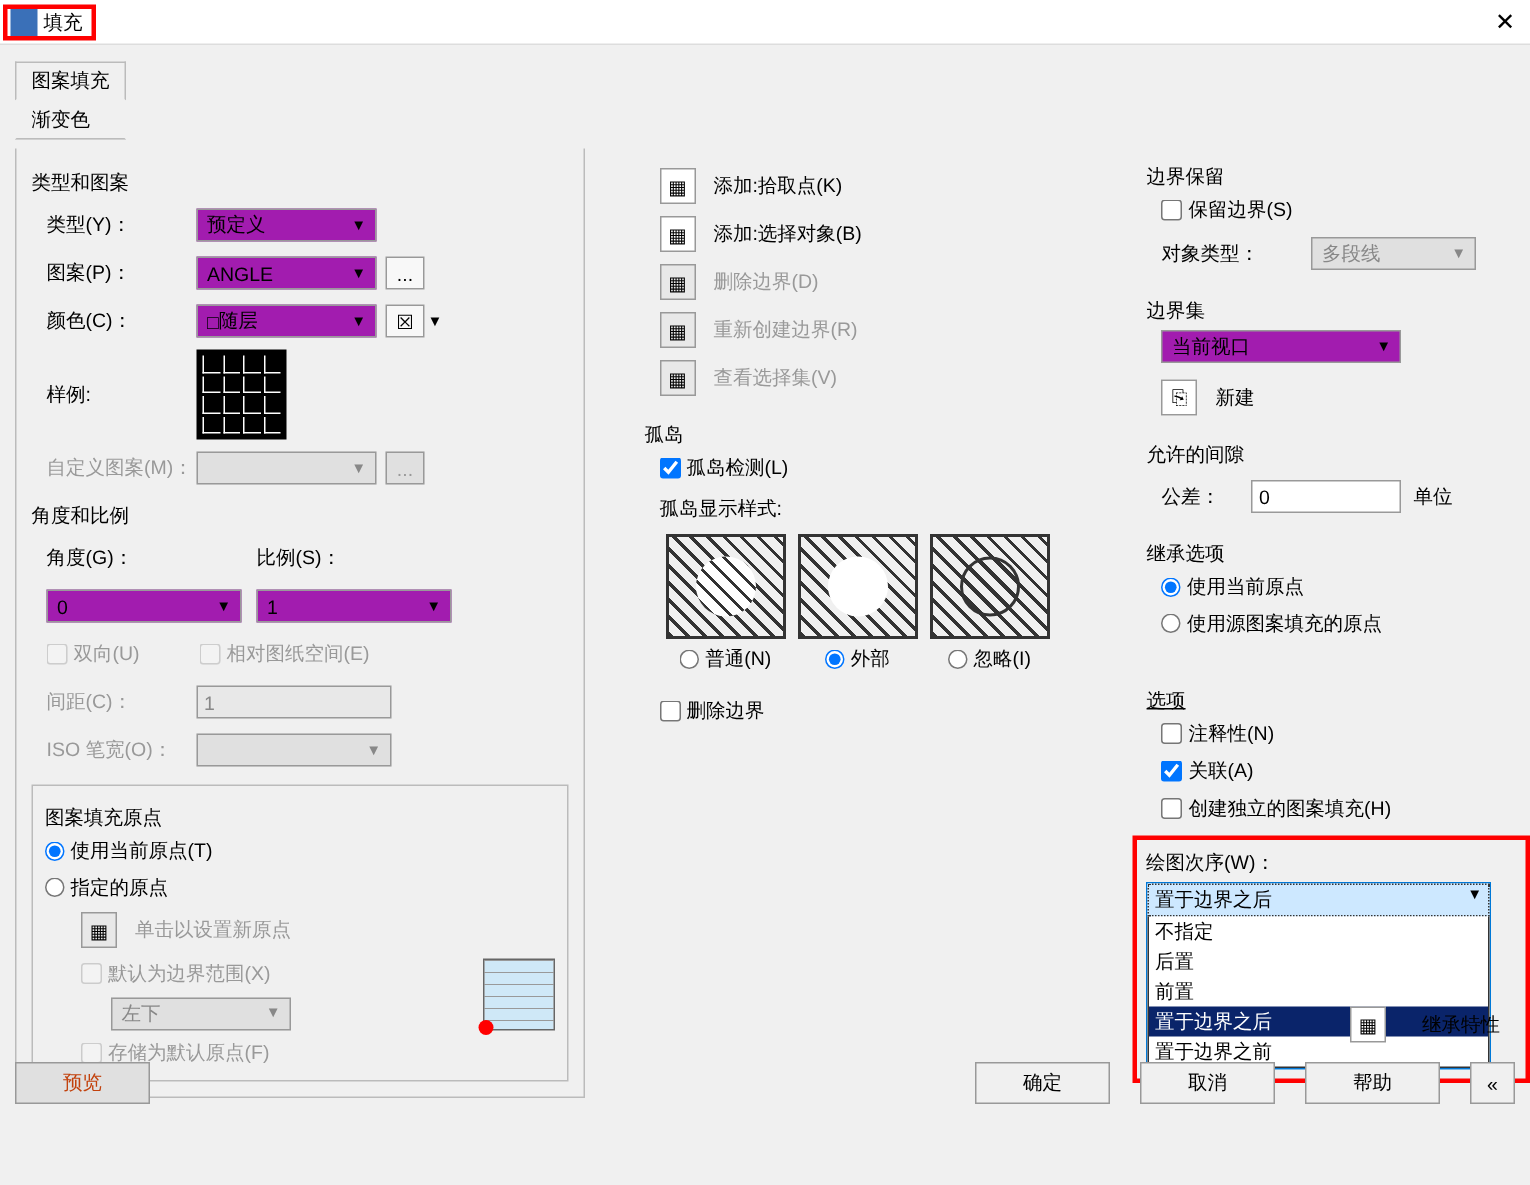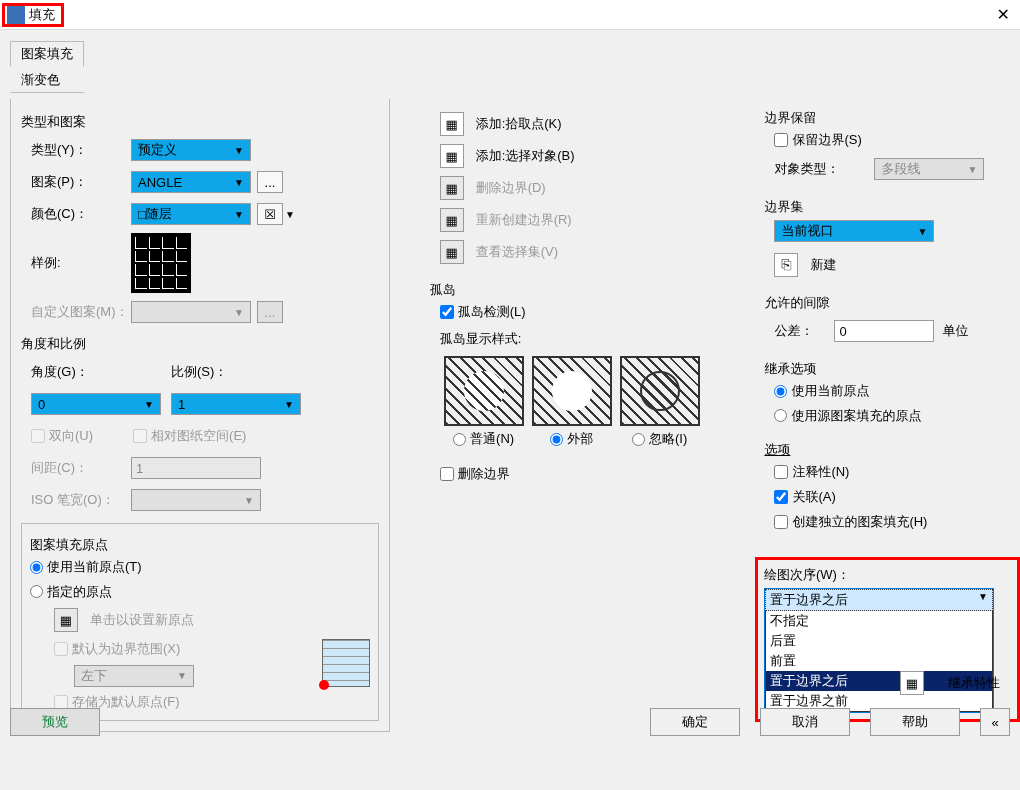--- a/index.html
+++ b/index.html
@@ -13,21 +13,21 @@
 .tab { padding: 3px 10px; border: 1px solid #bbb; border-bottom: 1px solid #f0f0f0; background: #f0f0f0; position: relative; top: 1px; }
 .tab.inactive { border: 1px solid transparent; border-bottom: 1px solid #bbb; }
 .columns { display: flex; gap: 40px; }
 .col-left { width: 386px; border: 1px solid #bbb; padding: 10px; border-top: none; }
 .col-mid { width: 300px; padding-top: 6px; }
 .col-right { width: 250px; padding-top: 6px; position: relative; }
 .group-title { font-size: 13px; margin: 4px 0; }
 .group-indent { padding-left: 10px; margin-bottom: 10px; }
 .row { display: flex; align-items: center; margin: 6px 0; min-height: 26px; }
 .row label.lbl { width: 100px; display: inline-block; }
-.combo { border: 1px solid #999; background: #0ea5e9; height: 22px; display: inline-flex; align-items: center; padding: 0 6px; min-width: 120px; position: relative; }
+.combo { border: 1px solid #999; background: #a21caf; height: 22px; display: inline-flex; align-items: center; padding: 0 6px; min-width: 120px; position: relative; }
 .combo .arrow { margin-left: auto; font-size: 10px; }
 .combo.disabled { background: #e0e0e0; color: #888; }
 .small-btn { width: 26px; height: 22px; border: 1px solid #999; background: #f8f8f8; margin-left: 6px; display: inline-flex; align-items: center; justify-content: center; }
 .swatch { width: 60px; height: 60px; background: #000; display: grid; grid-template-columns: repeat(4,1fr); grid-template-rows: repeat(4,1fr); padding: 4px; gap: 2px; }
 .swatch span { border-left: 1px solid #fff; border-bottom: 1px solid #fff; }
 input[type=text].tf { border: 1px solid #999; height: 22px; padding: 0 4px; width: 130px; }
 input[type=text].tf.disabled { background: #e8e8e8; color: #888; }
 .chk { display: inline-flex; align-items: center; gap: 4px; }
 .chk input { width: 14px; height: 14px; }
 .chk.disabled { color: #999; }
@@ -40,21 +40,21 @@
 .radio-under { text-align: center; width: 88px; display: inline-block; }
 .draw-order-highlight { border: 3px solid red; padding: 6px; position: absolute; bottom: 10px; right: -10px; width: 265px; }
 .dropdown-open { border: 1px solid #0078d7; background: #fff; width: 230px; position: relative; }
 .dropdown-sel { background: #cde8ff; border: 1px dotted #333; padding: 1px 4px; display: flex; }
 .dropdown-sel .arrow { margin-left: auto; font-size: 10px; }
 .dropdown-list { border: 1px solid #333; border-top: none; background: #fff; width: 100%; }
 .dropdown-list div { padding: 1px 4px; }
 .dropdown-list div.hl { background: #0a246a; color: #fff; }
 .bottom-buttons { position: absolute; bottom: 14px; left: 10px; right: 10px; display: flex; gap: 20px; align-items: center; }
 .btn { border: 1px solid #999; background: #f0f0f0; width: 90px; height: 28px; display: inline-flex; align-items: center; justify-content: center; }
-.btn.disabled { background: #e0e0e0; color: #15803d; }
+.btn.disabled { background: #e0e0e0; color: #c2410c; }
 .hatch-origin-preview { width: 48px; height: 48px; border: 1px solid #666; background: repeating-linear-gradient(#999 0,#999 1px,#cfe8f7 1px,#cfe8f7 8px); position: relative; }
 .hatch-origin-preview::after { content: ""; position: absolute; bottom: -4px; left: -4px; width: 10px; height: 10px; background: red; border-radius: 50%; }
 .section-box { border: 1px solid #bbb; padding: 8px; margin-top: 10px; }
 </style>
 </head>
 <body>
 
 <div class="titlebar">
   <span class="title-highlight">
     <span class="app-icon"></span>
@@ -312,21 +312,21 @@
         <label class="radio">
             <input type="radio" name="inh" checked="" style="">
             <span>使用当前原点</span>
           </label><br>
         <label class="radio" style="margin-top:6px;">
             <input type="radio" name="inh" style="">
             <span>使用源图案填充的原点</span>
           </label>
       </div>
 
-      <div class="group-title" style="margin-top:16px;text-decoration:underline;">选项</div>
+      <div class="group-title" style="margin-top:33px;text-decoration:underline;">选项</div>
       <div class="group-indent">
         <label class="chk">
             <input type="checkbox" style="">
             <span>注释性(N)</span>
           </label><br>
         <label class="chk" style="margin-top:6px;">
             <input type="checkbox" checked="" style="">
             <span>关联(A)</span>
           </label><br>
         <label class="chk" style="margin-top:6px;">

